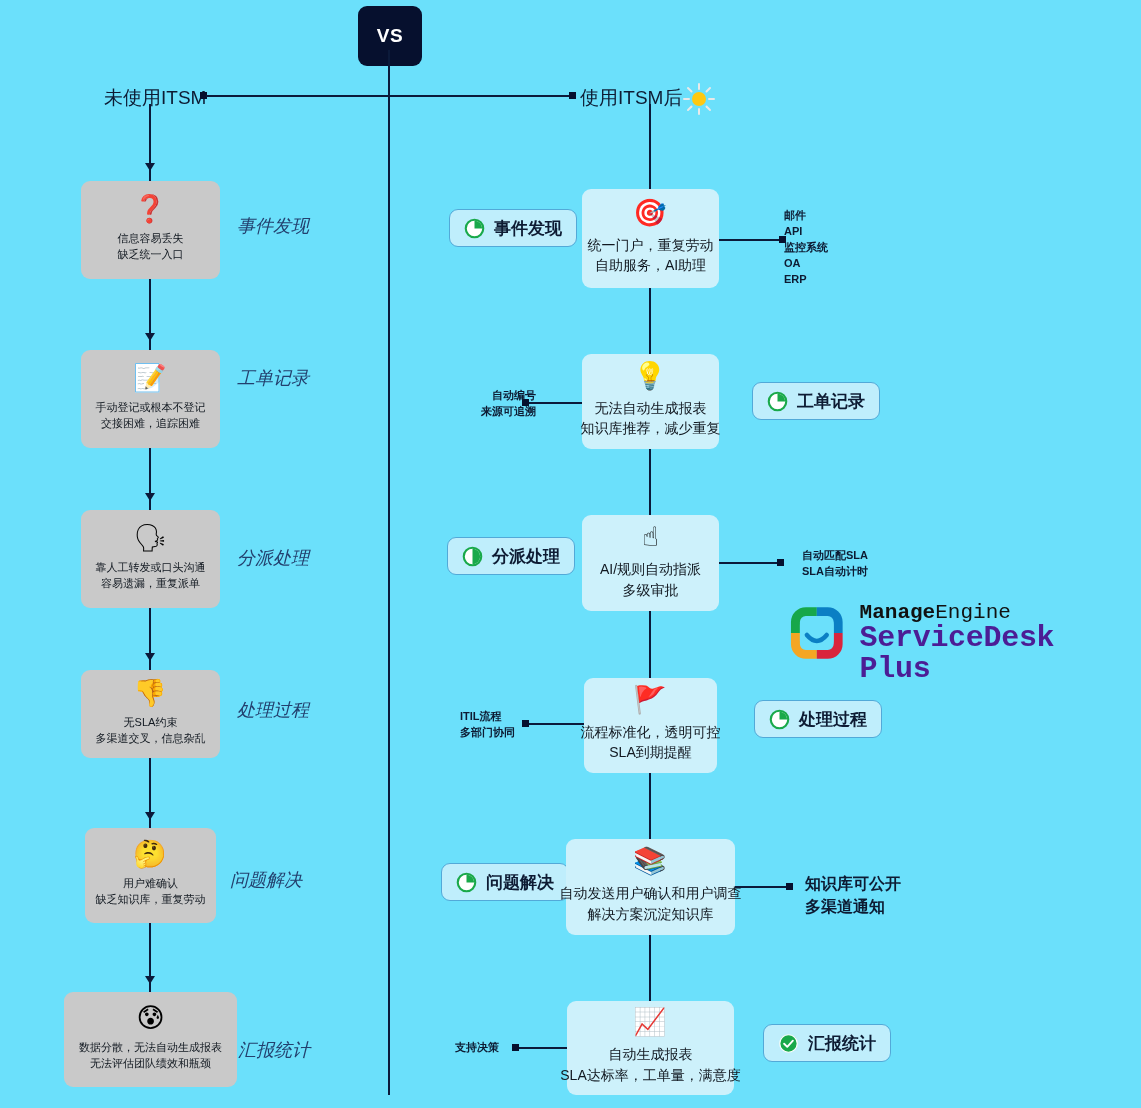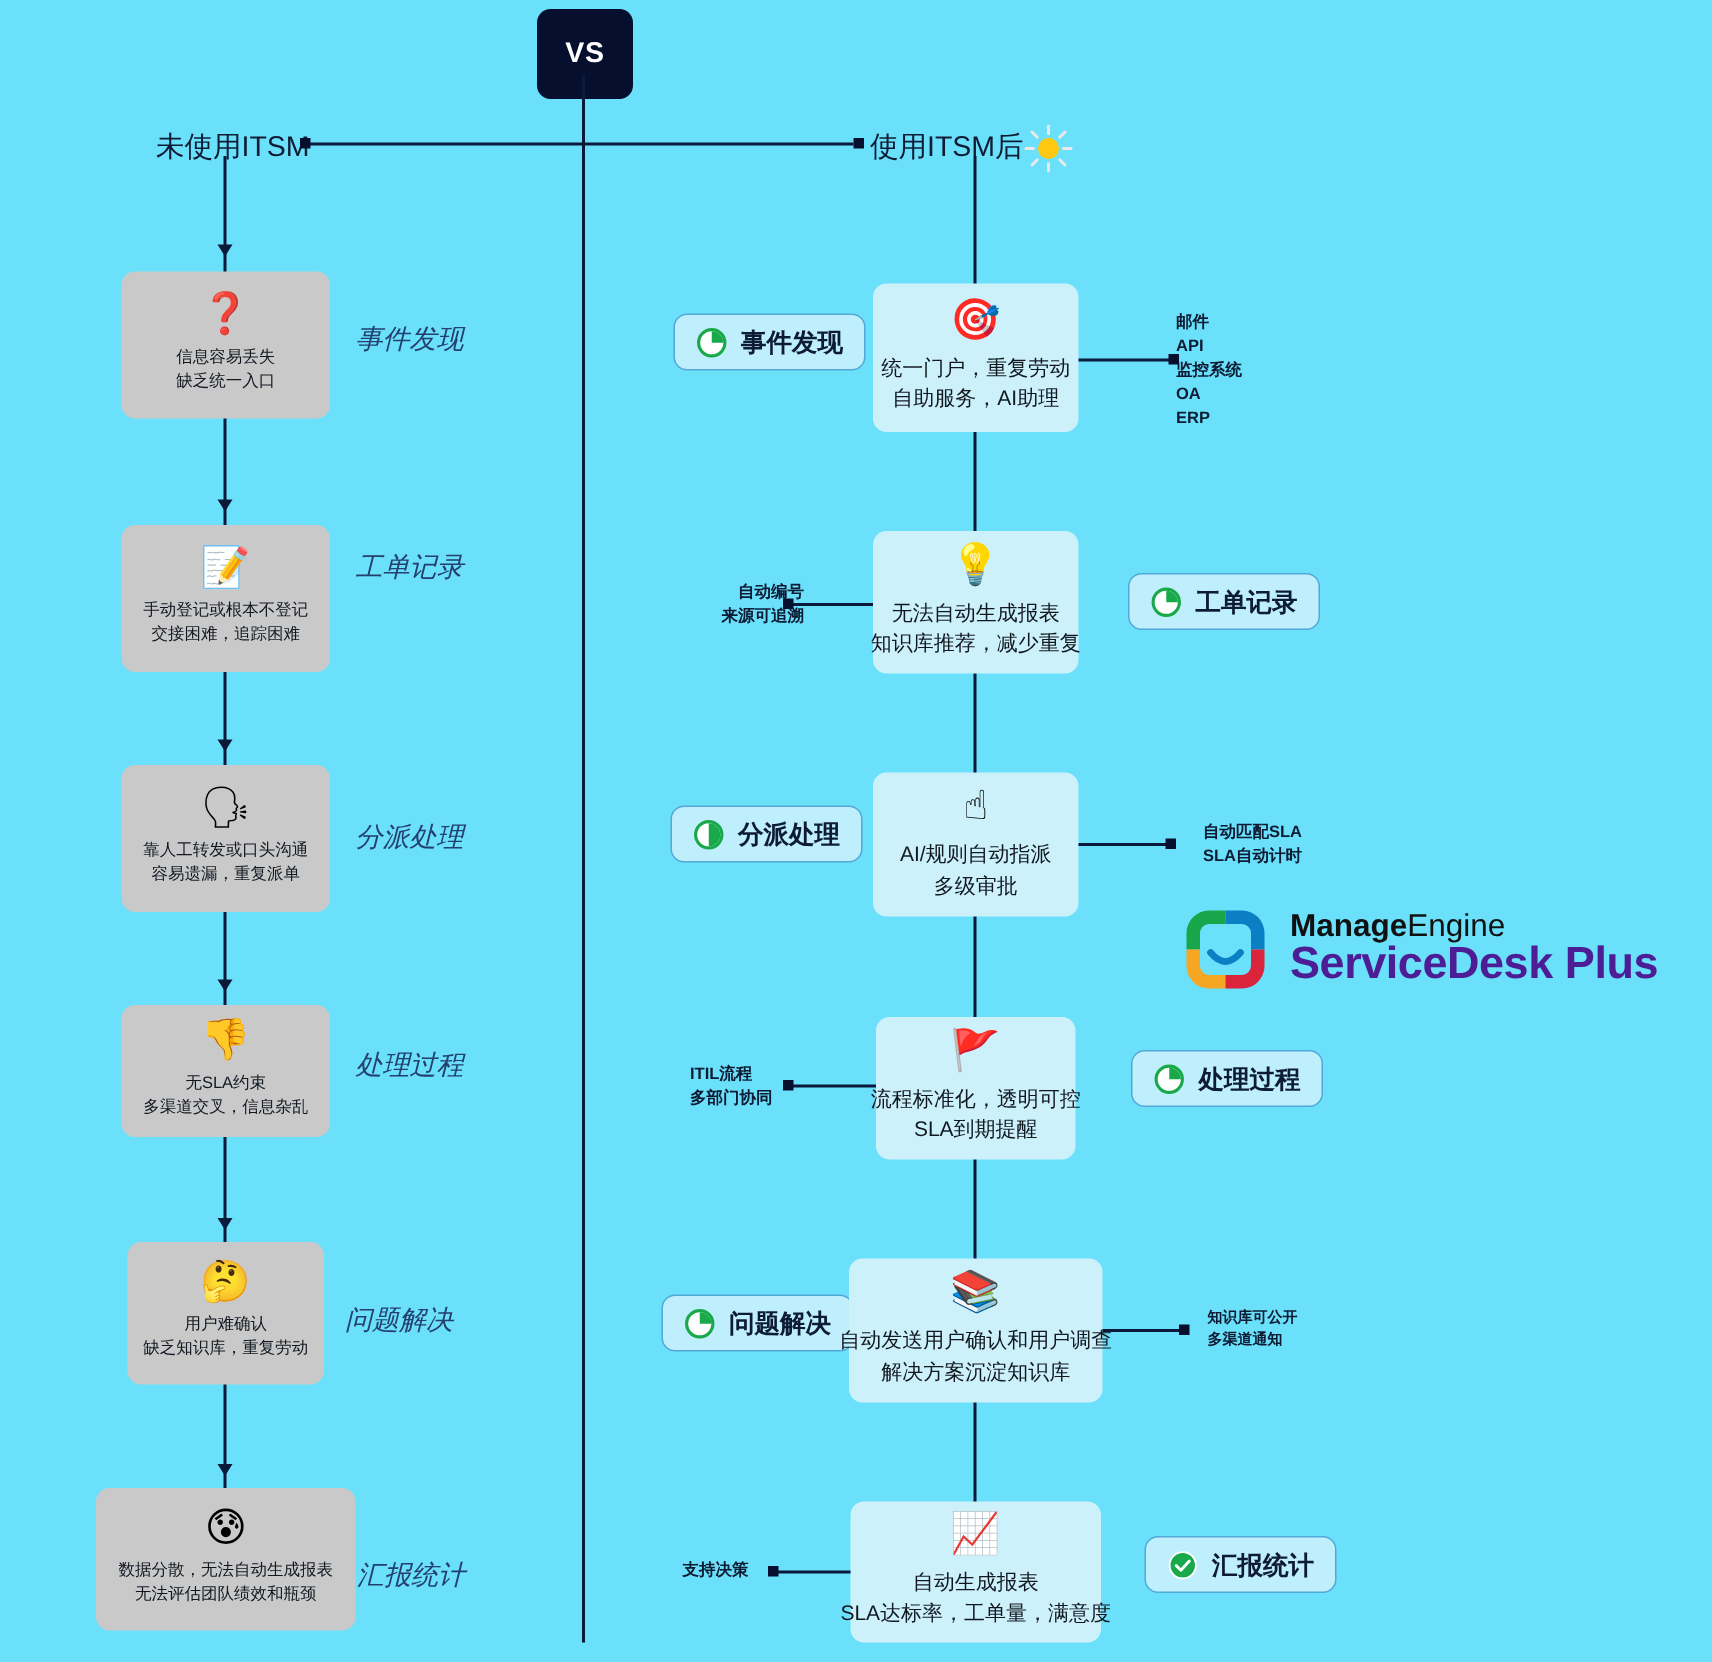--- a/index.html
+++ b/index.html
@@ -120,24 +120,24 @@
   .pie { width: 21px; height: 21px; flex: none; }
 
   
   .note {
     font-size: 11px;
     font-weight: bold;
     color: #0d1b33;
     line-height: 1.45;
     white-space: nowrap;
   }
-  .note.sm { font-size: 10px; }
-
-  
-  .logo-wrap { left: 786px; top: 602px; display: flex; align-items: center; gap: 12px; }
+  .note.sm { font-size: 16px; }
+
+  
+  .logo-wrap { left: 786px; top: 602px; display: flex; align-items: flex-start; gap: 12px; font-family: Liberation Mono, monospace; }
   .logo-text { display: flex; flex-direction: column; line-height: 1.02; }
   .logo-l1 { font-size: 21px; color: #111111; }
   .logo-l1 b { font-weight: bold; }
   .logo-l1 span { font-weight: normal; }
   .logo-l2 { font-size: 30px; font-weight: bold; color: #4c1d95; letter-spacing: -0.3px; }
 </style>
 </head>
 <body>
 
 <div id="canvas">

